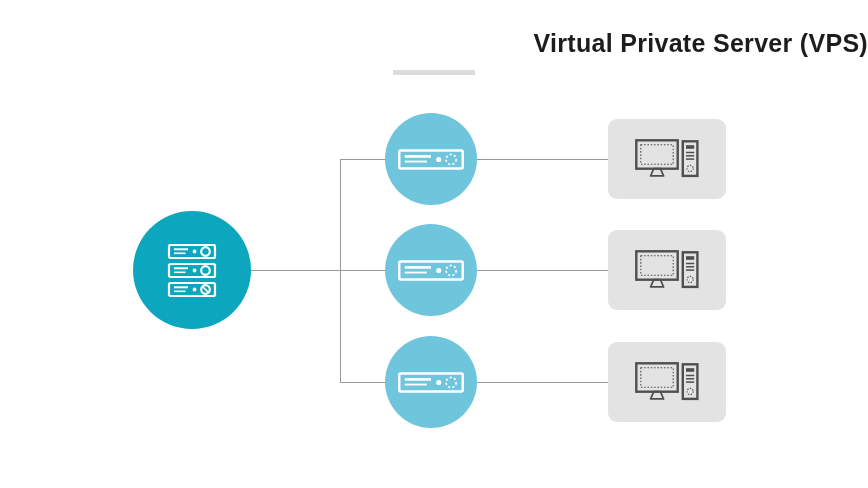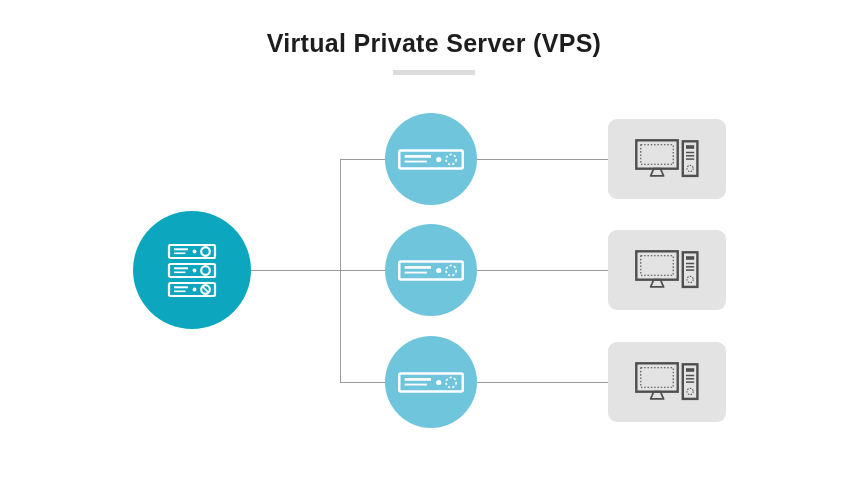--- a/index.html
+++ b/index.html
@@ -10,21 +10,21 @@
     background: var(--background, #ffffff);
     font-family: "Liberation Sans", sans-serif;
     overflow: hidden;
   }
   .title {
     position: absolute;
     top: 29px;
     left: 0;
     width: 100%;
     margin: 0;
-    text-align: center;
+    text-align: right;
     font-size: 25px;
     line-height: 28px;
     font-weight: 700;
     letter-spacing: 0.3px;
     color: var(--title-text, #1d1d1d);
   }
   .title-underline {
     position: absolute;
     left: 393px;
     top: 70px;

